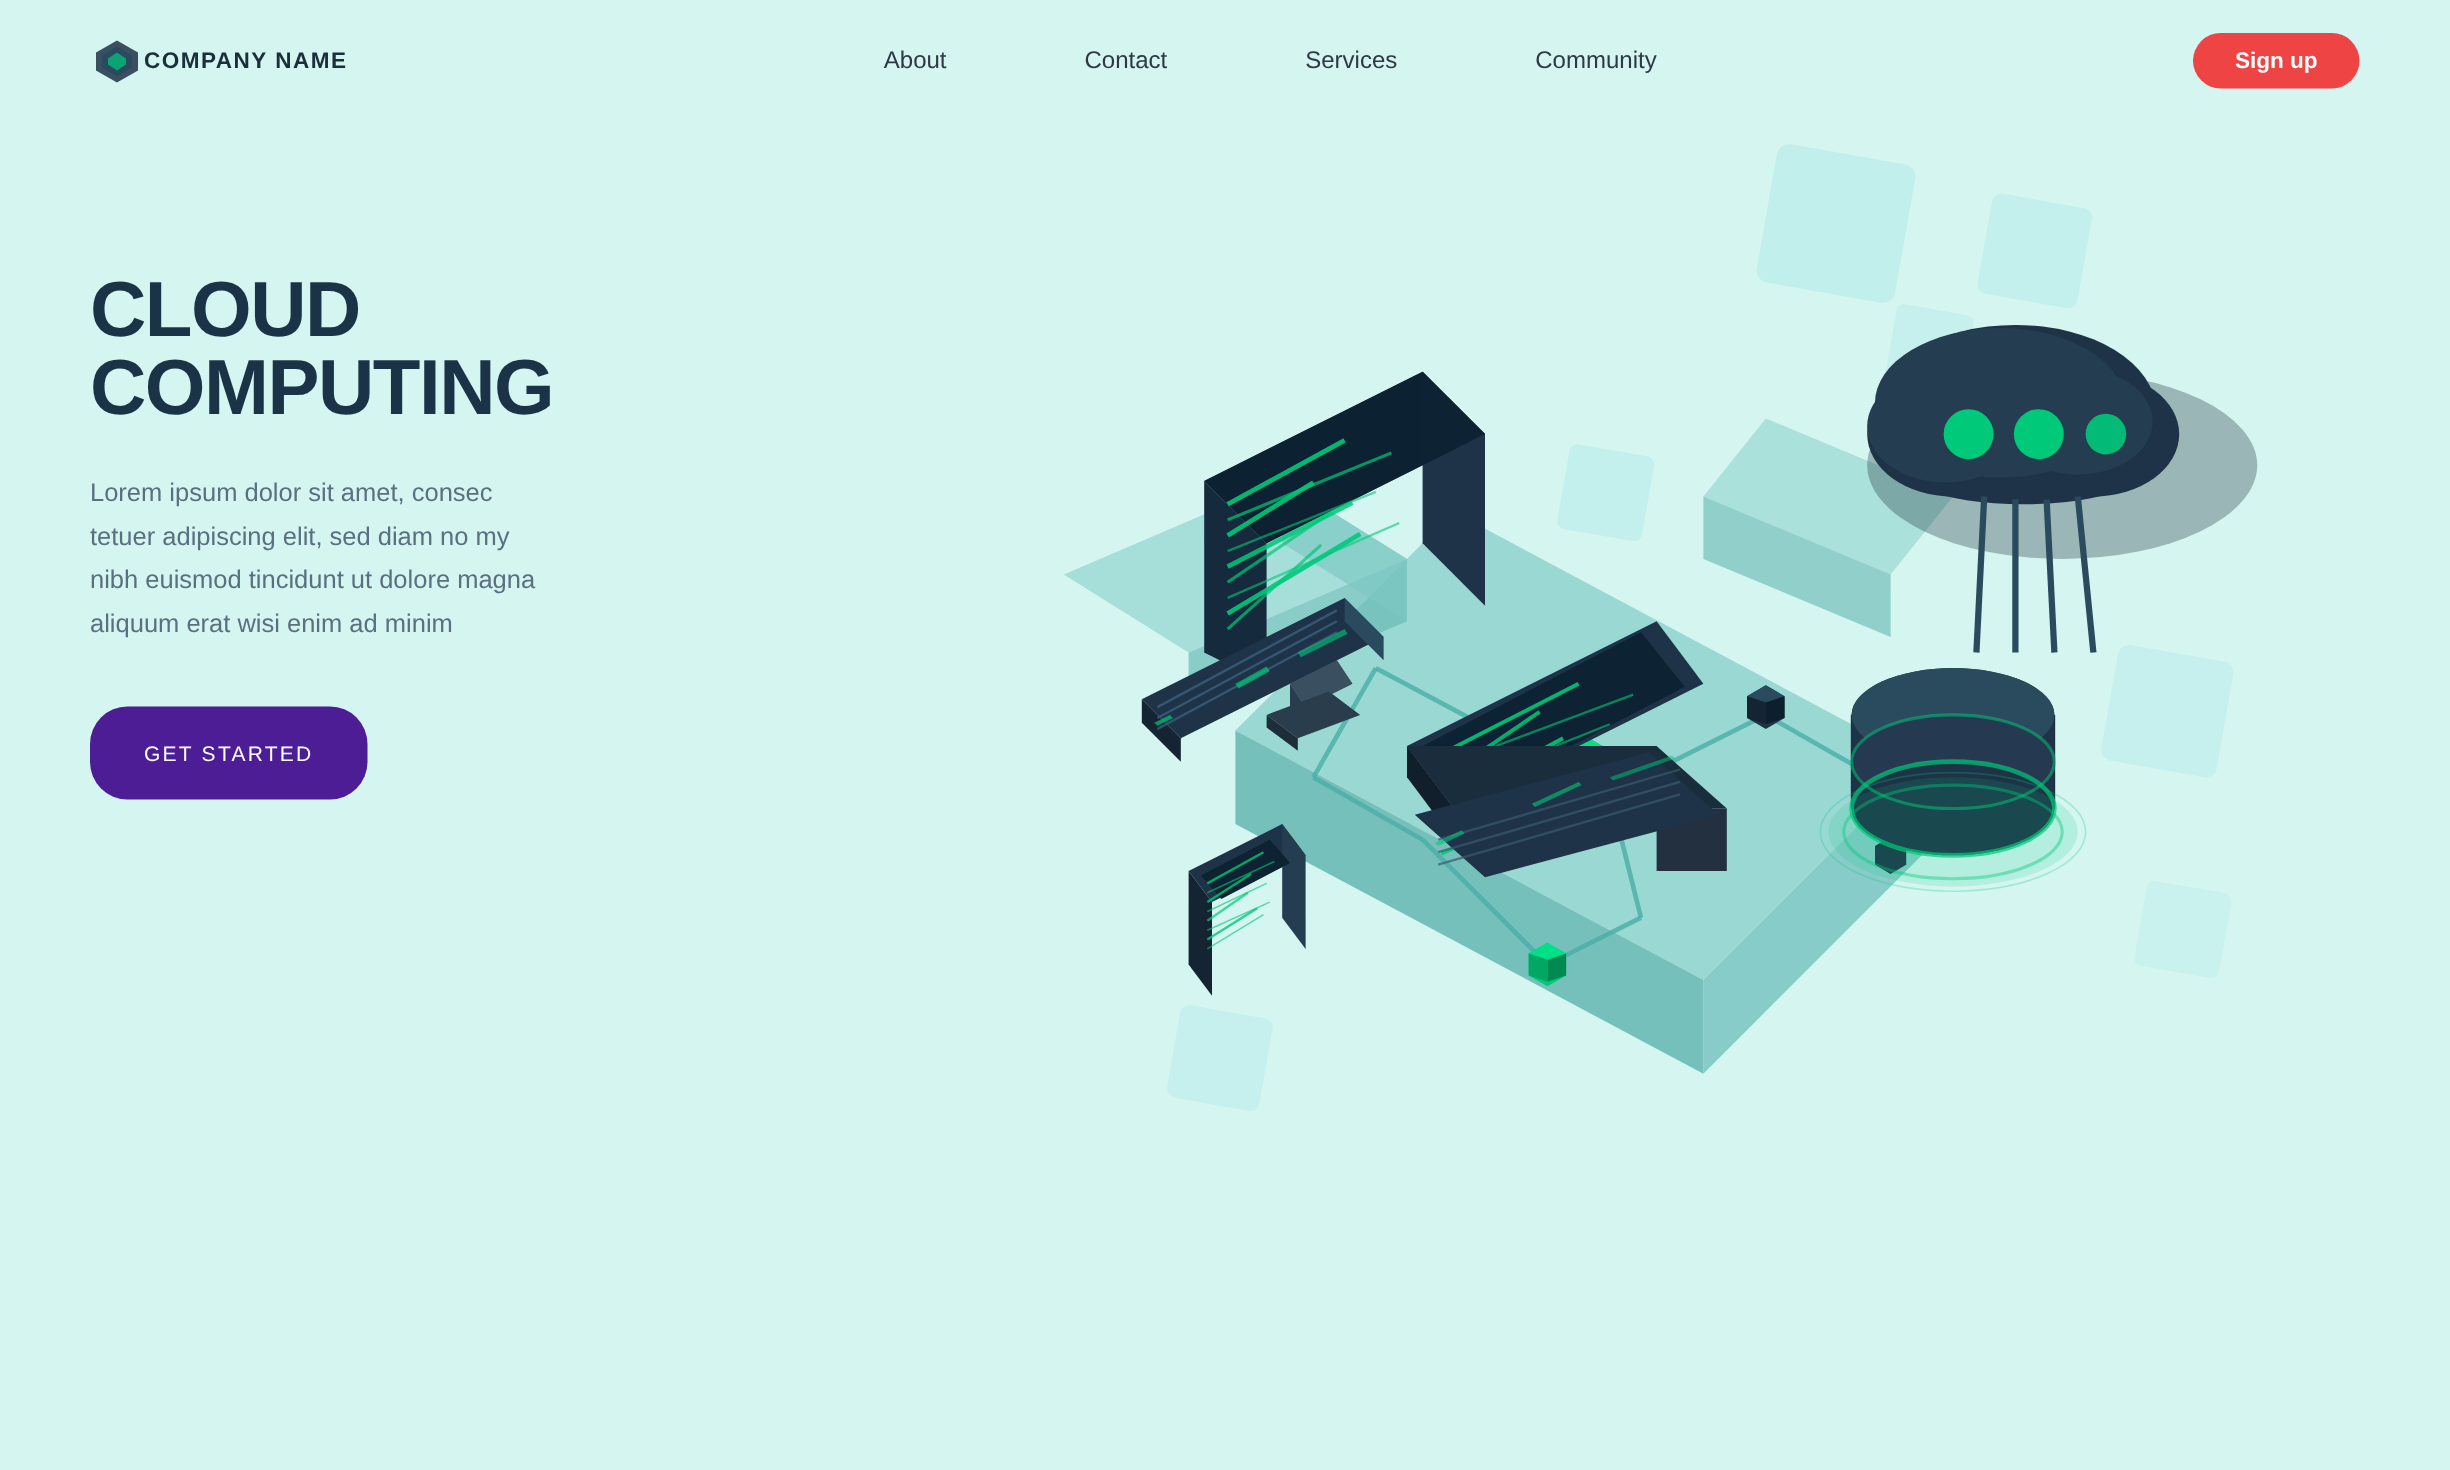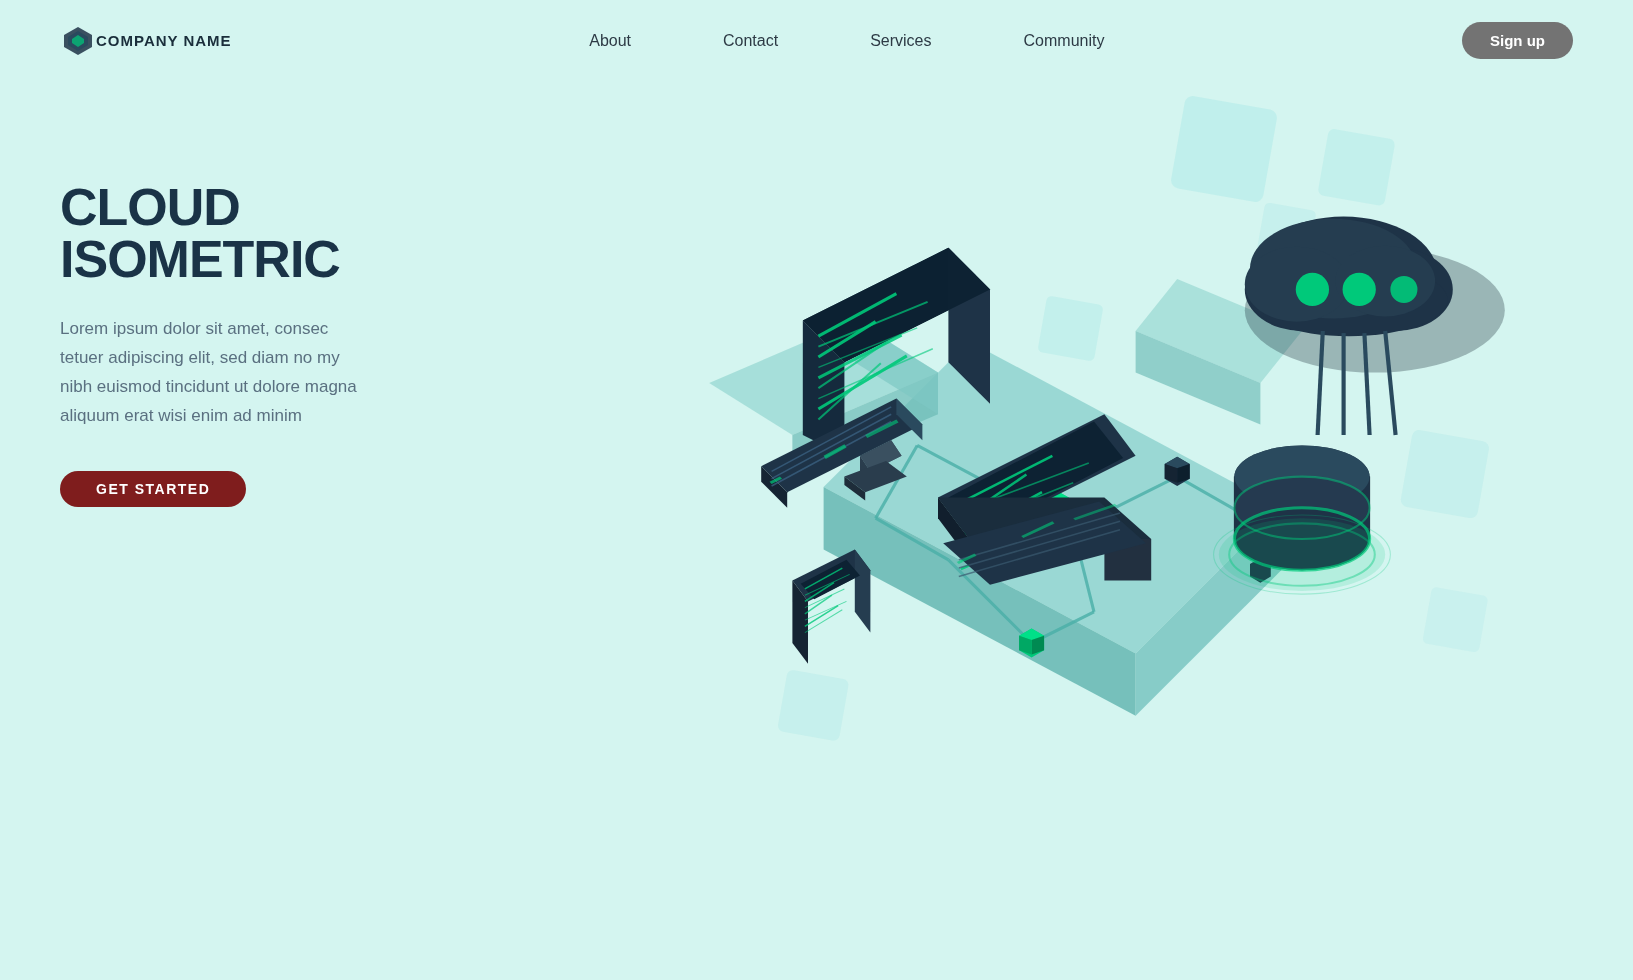--- a/index.html
+++ b/index.html
@@ -41,21 +41,21 @@
       gap: 92px;
       list-style: none;
     }
     .nav-links li a {
       text-decoration: none;
       color: #2d3a45;
       font-size: 16px;
       font-weight: 500;
     }
     .signup-btn {
-      background: #737373;
+      background: #ef4444;
       color: #fff;
       border: none;
       border-radius: 25px;
       padding: 10px 28px;
       font-size: 15px;
       font-weight: 600;
       cursor: pointer;
     }
 
     
@@ -90,27 +90,27 @@
       text-transform: uppercase;
     }
     .hero-body {
       font-size: 17px;
       color: #5a7080;
       line-height: 1.7;
       margin-bottom: 40px;
       max-width: 300px;
     }
     .get-started-btn {
-      background: #7f1d1d;
+      background: #4c1d95;
       color: #fff;
       border: none;
       border-radius: 25px;
-      padding: 10px 36px;
+      padding: 23px 36px;
       font-size: 14px;
-      font-weight: 700;
+      font-weight: 400;
       cursor: pointer;
       letter-spacing: 1.5px;
     }
 
     
     .hero-right {
       flex: 1;
       position: relative;
     }
 
@@ -136,21 +136,21 @@
   </ul>
 
   <button class="signup-btn">Sign up</button>
 </nav>
 
 <div class="hero">
 
   <div class="hero-left">
     <h1 class="hero-title">
       <span>CLOUD</span><br>
-      <span>ISOMETRIC</span>
+      <span>COMPUTING</span>
     </h1>
     <p class="hero-body">Lorem ipsum dolor sit amet, consec tetuer adipiscing elit, sed diam no my nibh euismod tincidunt ut dolore magna aliquum erat wisi enim ad minim</p>
     <button class="get-started-btn">GET STARTED</button>
   </div>
 
   <div class="hero-right">
     <svg viewBox="0 0 1000 750" style="position:absolute; top:-50px; left:-40px; width:1100px; height:780px;">
 
       <rect x="680" y="30" width="90" height="90" rx="8" fill="#b8ecea" transform="rotate(10, 725, 75)" opacity="0.7"></rect>
       <rect x="820" y="60" width="65" height="65" rx="6" fill="#b8ecea" transform="rotate(10, 852, 92)" opacity="0.6"></rect>

